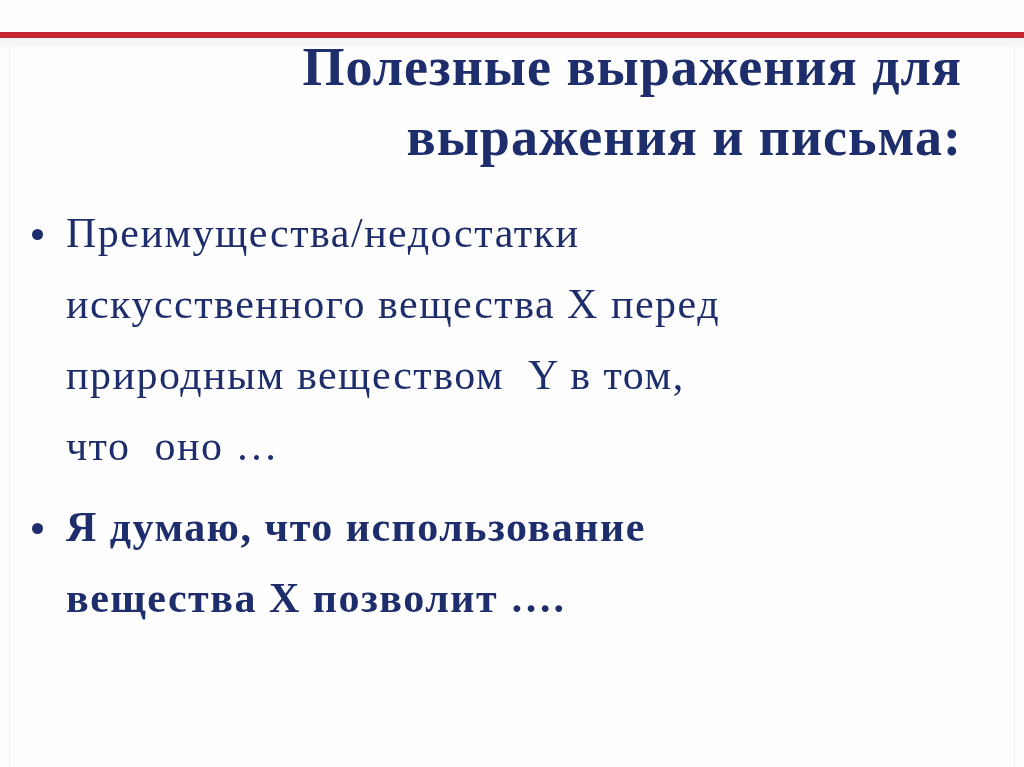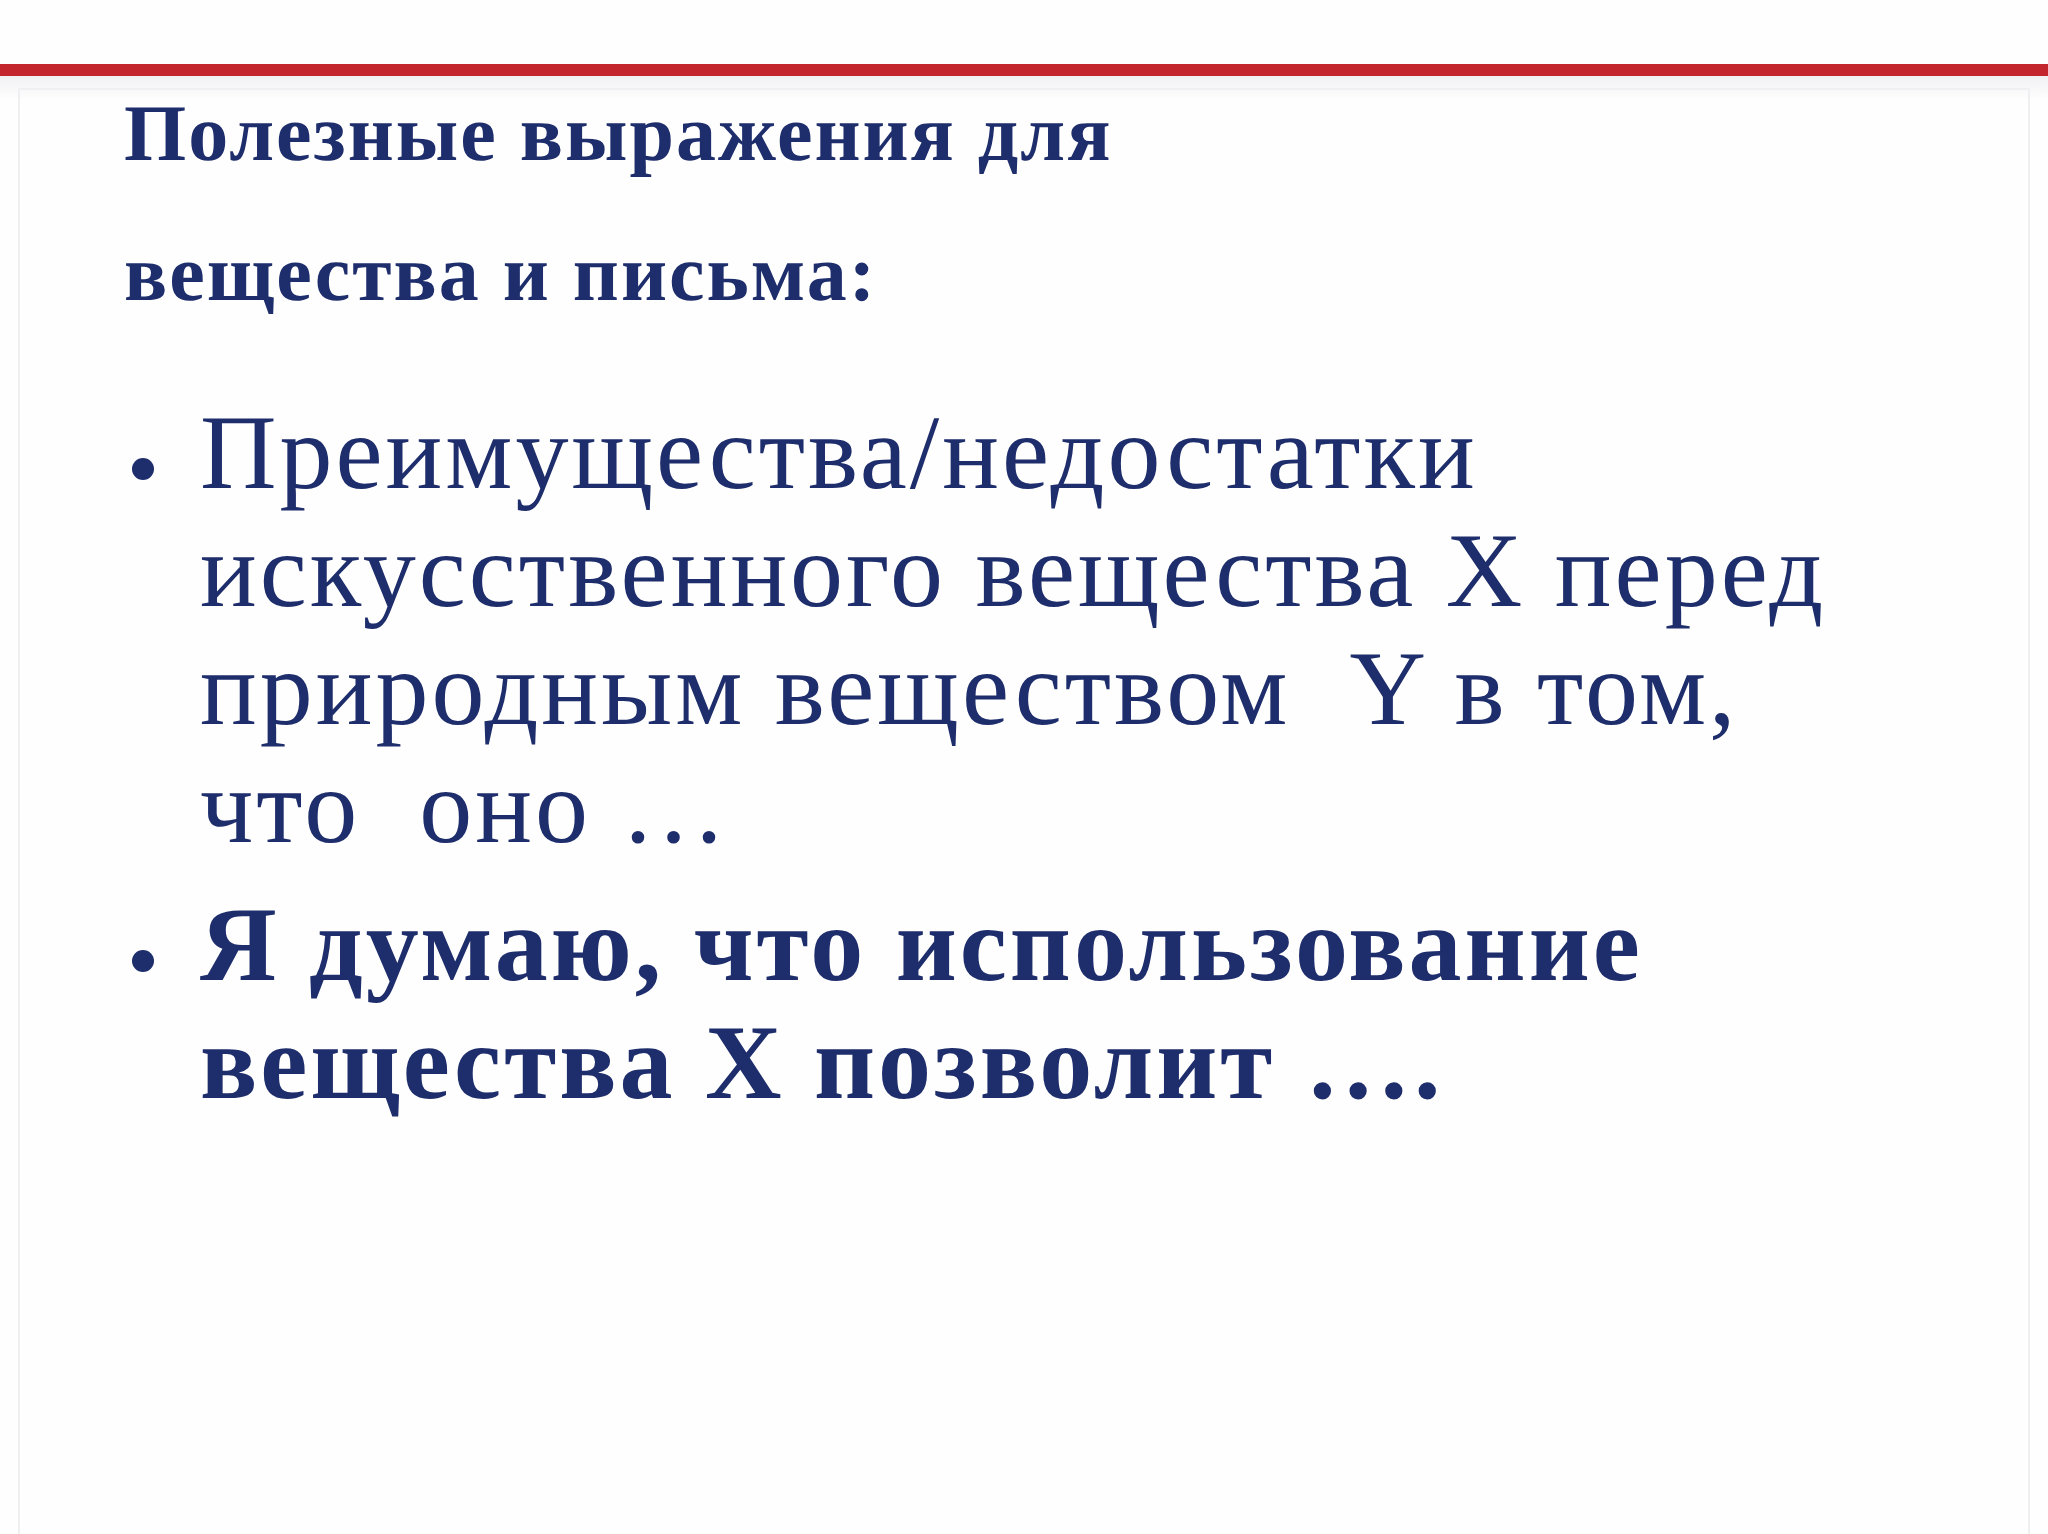--- a/index.html
+++ b/index.html
@@ -40,41 +40,41 @@
     left: 9px; right: 9px; top: 12px; bottom: 8px;
     border: 1px solid #efeff1;
     pointer-events: none;
     z-index: 1;
   }
   .title {
     position: relative;
     z-index: 2;
     margin: 32px auto 0 auto;
     width: 900px;
-    text-align: left;
+    text-align: right;
     color: var(--navy);
     font-weight: bold;
-    font-size: 40px;
+    font-size: 54px;
     line-height: 70px;
     letter-spacing: 1px;
   }
   .title .tline { display: block; }
   .bullets {
     position: relative;
     z-index: 2;
     list-style: none;
     margin-top: 26px;
   }
   .bullet-item {
     position: relative;
-    margin-left: 100px;
+    margin-left: 66px;
     margin-right: 40px;
     color: var(--navy);
-    font-size: 53px;
-    line-height: 59px;
+    font-size: 42px;
+    line-height: 71px;
     letter-spacing: 1.5px;
   }
   .bullet-item + .bullet-item { margin-top: 10px; font-weight: bold; }
   .dot {
     position: absolute;
     left: -34px;
     top: 31px;
     width: 11px;
     height: 11px;
     border-radius: 50%;
@@ -88,21 +88,21 @@
 </head>
 <body>
 
 <div class="slide">
   <div class="accent-bar"></div>
   <div class="top-shade"></div>
   <div class="frame"></div>
 
   <h1 class="title">
     <span class="tline">Полезные выражения для</span>
-    <span class="tline">вещества и письма:</span>
+    <span class="tline">выражения и письма:</span>
   </h1>
 
   <ul class="bullets">
     <li class="bullet-item">
       <span class="dot"></span>
       <span class="btext">Преимущества/недостатки
 искусственного вещества X перед
 природным веществом  Y в том,
 что  оно …</span>
     </li>

